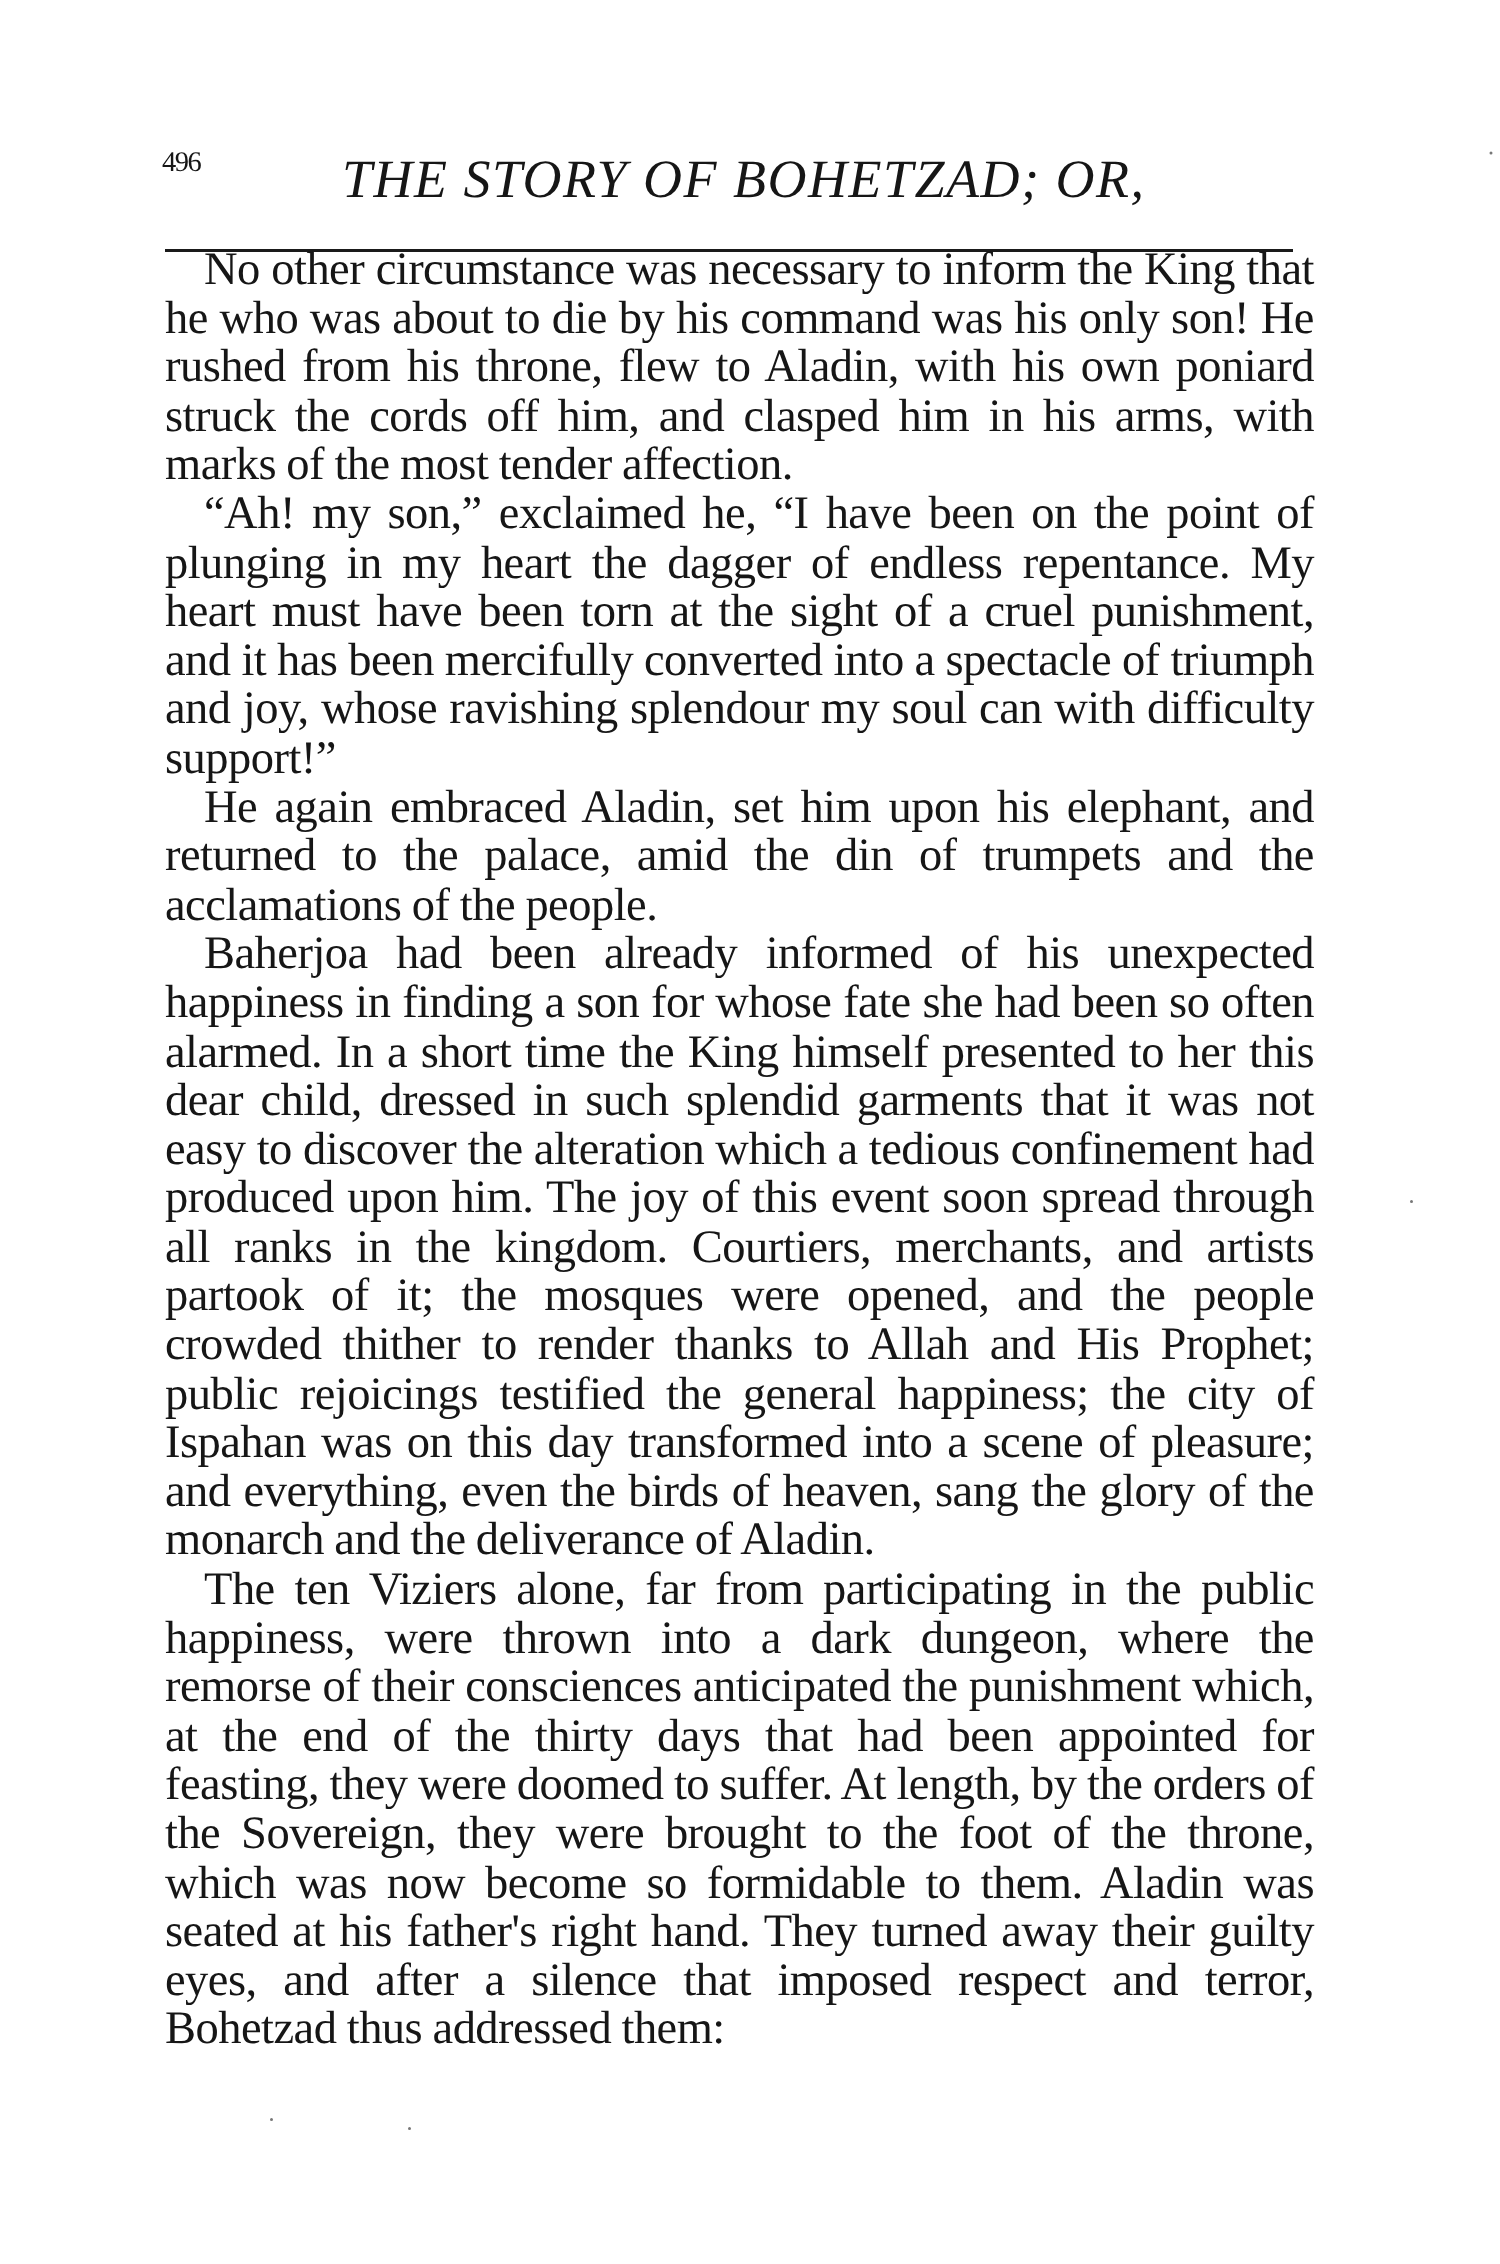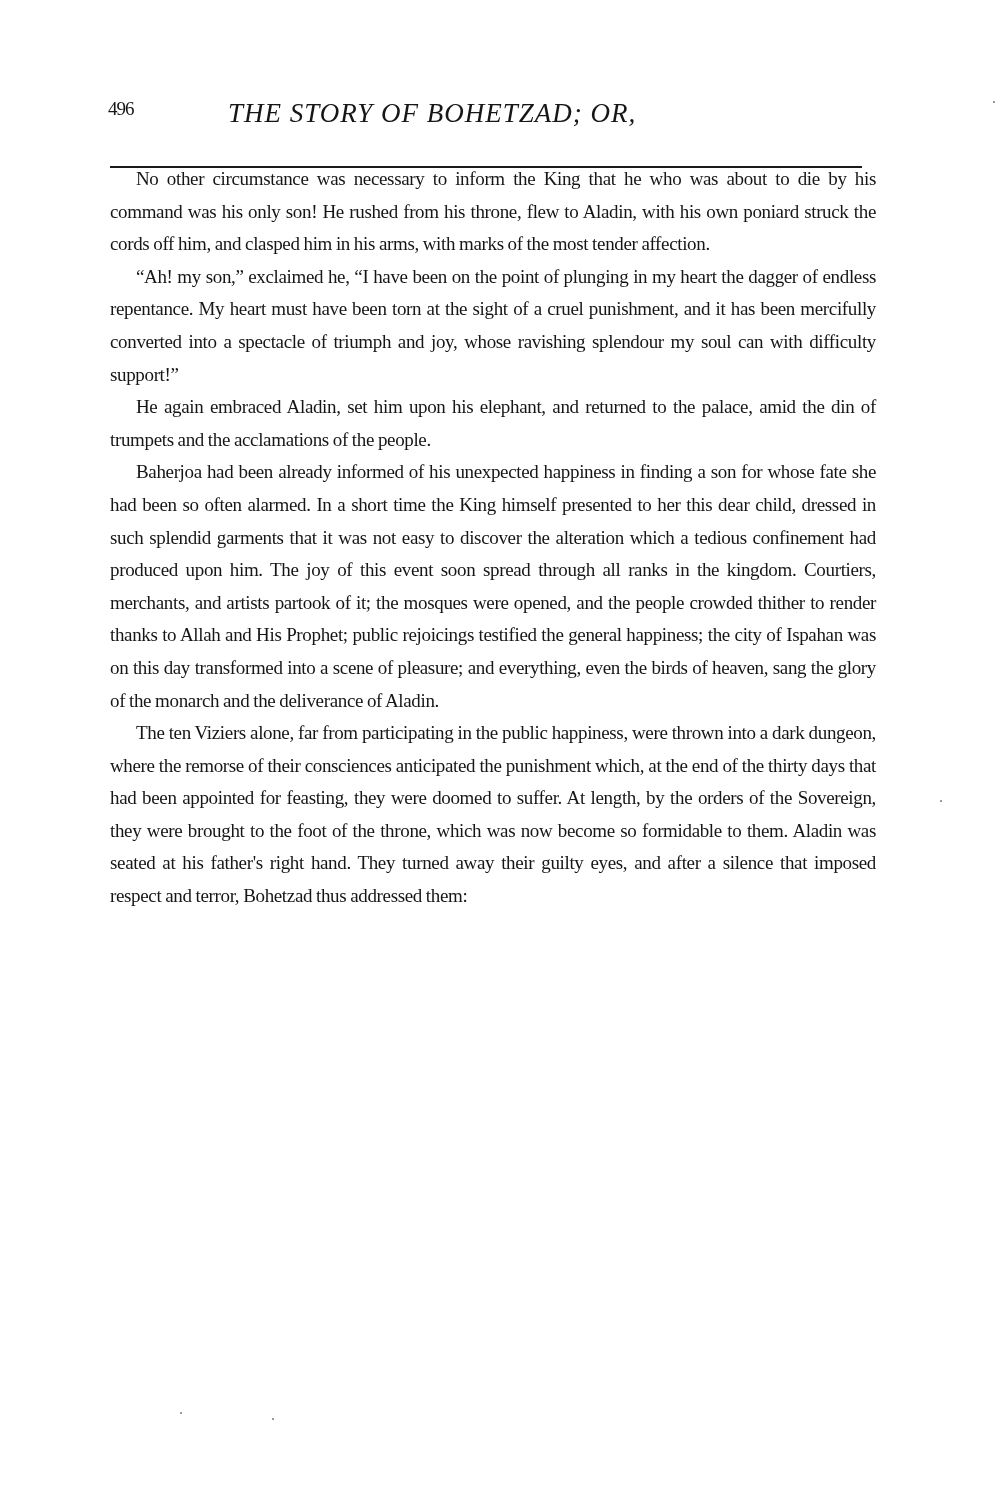--- a/index.html
+++ b/index.html
@@ -32,38 +32,38 @@
       position: absolute;
       left: 0;
       top: 0;
       font-size: 19px;
       letter-spacing: -1px;
     }
     .running-title {
       position: absolute;
       left: 120px;
       top: 0;
-      font-size: 27px;
+      font-size: 36px;
       font-style: italic;
       letter-spacing: 1px;
     }
     .head-rule {
       position: absolute;
       top: 166px;
       left: 2px;
       width: 752px;
       height: 2px;
       background: #1a1a1a;
     }
     .body-text {
       position: absolute;
       top: 163px;
       left: 2px;
       width: 766px;
-      font-size: 19px;
+      font-size: 31px;
       line-height: 32.6px;
       text-align: justify;
       letter-spacing: -0.35px;
       word-spacing: -0.5px;
     }
     .body-text p {
       margin: 0;
       text-indent: 26px;
       hyphens: manual;
     }

